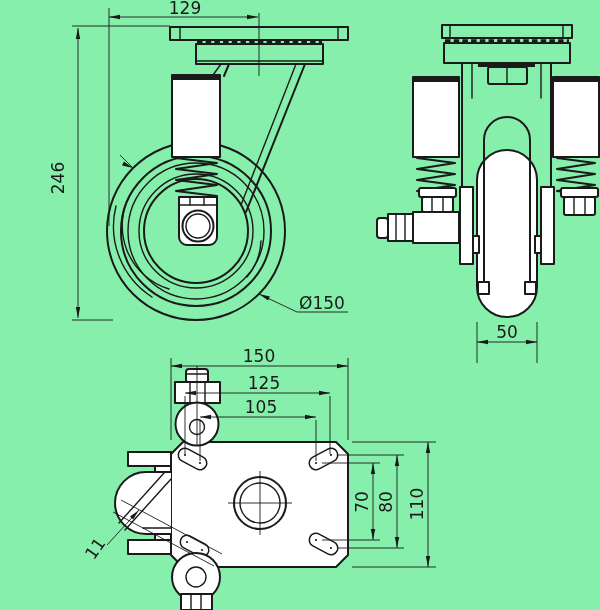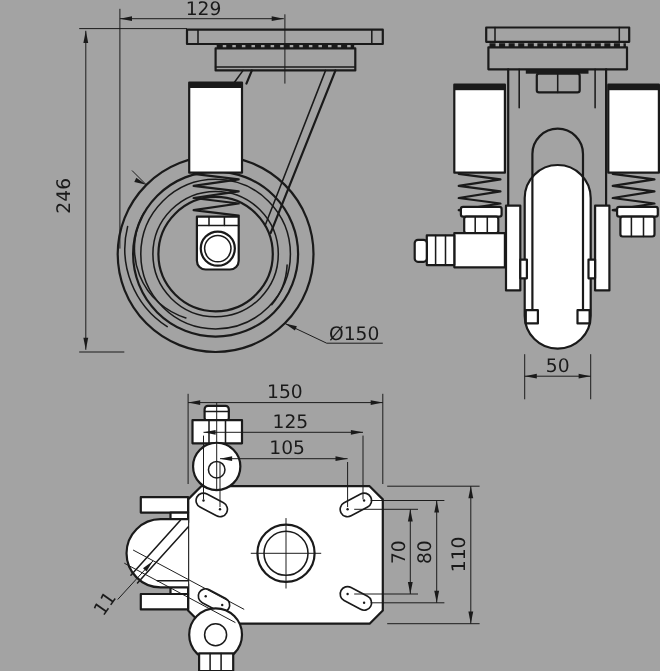--- a/index.html
+++ b/index.html
@@ -1,16 +1,16 @@
 <!DOCTYPE html>
 <html><head>
 <meta charset="utf-8">
 <style>
   html,body{margin:0;padding:0;background:#fff;}
-  .stage{width:600px;height:610px;position:relative;background:#a3a3a3;overflow:hidden;}
+  .stage{width:600px;height:610px;position:relative;background:#86efac;overflow:hidden;}
   svg{display:block;}
   text{font-family:"DejaVu Sans","Liberation Sans",sans-serif;fill:#1a1a1a;}
   .dimtxt{font-size:17px;}
   .outline{stroke:#1a1a1a;stroke-width:2;fill:none;stroke-linecap:round;stroke-linejoin:round;}
   .outline-f{stroke:#1a1a1a;stroke-width:2;fill:#fff;stroke-linejoin:round;}
   .med{stroke:#1a1a1a;stroke-width:1.4;fill:none;stroke-linecap:round;}
   .thin{stroke:#1a1a1a;stroke-width:0.9;fill:none;}
   .dim{stroke:#1a1a1a;stroke-width:0.9;fill:none;}
   .arrow{fill:#1a1a1a;stroke:none;}
   .dark{fill:#1a1a1a;stroke:none;}

